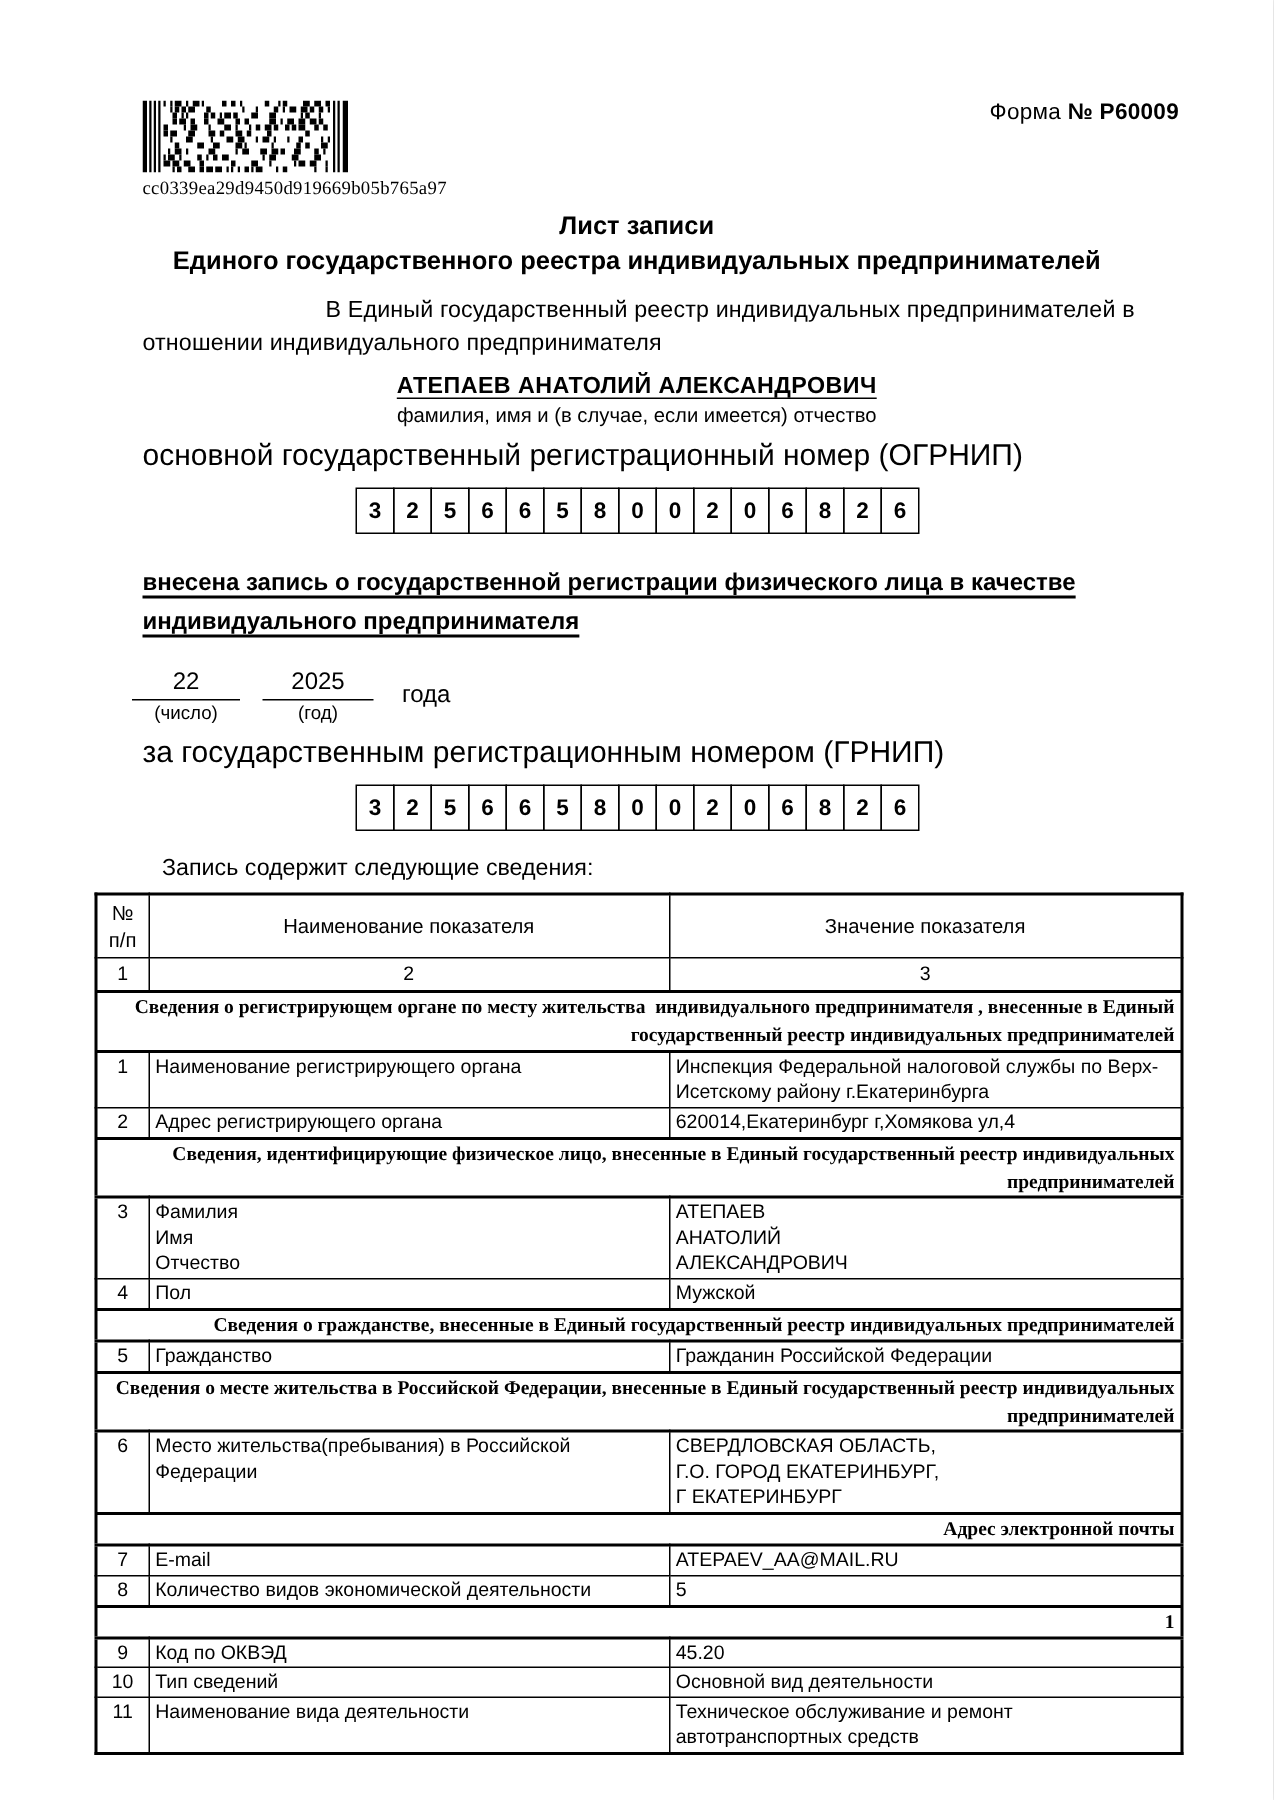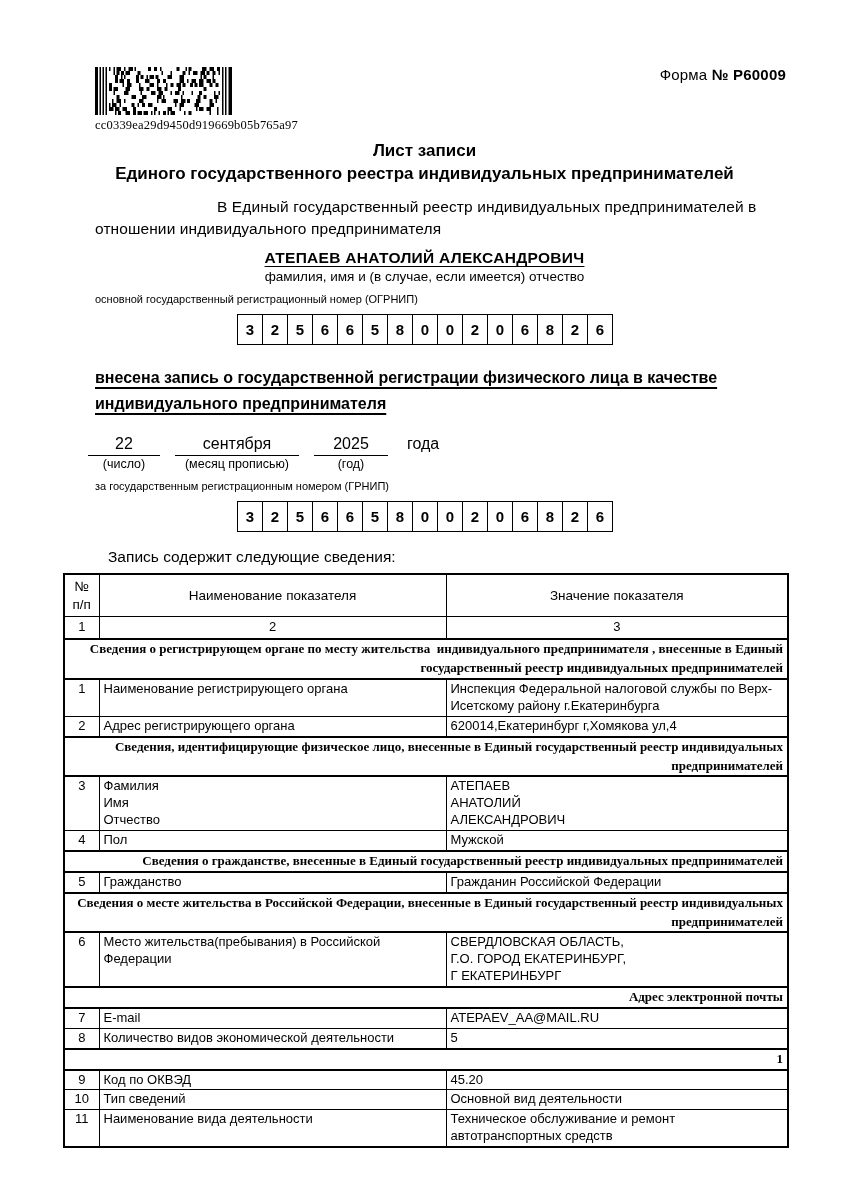--- a/index.html
+++ b/index.html
@@ -29,38 +29,38 @@
     margin:10px 58px 0 95px; font-size:15.5px; line-height:1.45;
     text-indent:122px; letter-spacing:.1px;
   }
   .entrepreneur-name {
     margin-top:8px; text-align:center; font-weight:bold; font-size:15.5px;
     text-decoration:underline; text-underline-offset:3px; letter-spacing:.3px;
   }
   .name-caption {
     text-align:center; font-size:13.5px; margin-top:2px;
   }
-  .reg-label { margin:9px 58px 0 95px; font-size:11px; }
+  .reg-label { margin:9px 58px 0 95px; font-size:20px; }
 
   
   .digit-row { display:flex; margin-left:237px; margin-top:9px; }
   .digit-cell {
     width:26px; height:31px; border:1px solid #000; margin-left:-1px;
     display:flex; align-items:center; justify-content:center;
     font-weight:bold; font-size:15px;
   }
   .digit-cell:first-child { margin-left:0; }
 
   .record-statement {
     margin:20px 80px 0 95px; font-size:16px; font-weight:bold; line-height:1.65;
     text-decoration:underline; text-decoration-thickness:1.5px; text-underline-offset:4px;
   }
 
   
-  .date-line { display:flex; margin:16px 0 0 88px; align-items:flex-start; }
+  .date-line { display:flex; margin:16px 0 0 88px; align-items:center; }
   .date-part { text-align:center; margin-right:15px; }
   .date-part .value {
     font-size:16px; border-bottom:1.5px solid #000; padding:0 8px 1px 8px; line-height:1.3;
   }
   .date-part .caption { font-size:12.5px; margin-top:1px; }
   .date-part.day .value { min-width:72px; }
   .date-part.month .value { min-width:124px; }
   .date-part.year .value { min-width:74px; }
   .date-year-word { font-size:16px; padding-top:1px; margin-left:4px; }
 
@@ -289,24 +289,20 @@
       <div class="digit-cell">6</div>
     </div>
 
   <div class="record-statement">внесена запись о государственной регистрации физического лица в качестве индивидуального предпринимателя</div>
 
   <div class="date-line">
     <div class="date-part day">
       <div class="value">22</div>
       <div class="caption">(число)</div>
     </div>
-    <div class="date-part month">
-      <div class="value">сентября</div>
-      <div class="caption">(месяц прописью)</div>
-    </div>
     <div class="date-part year">
       <div class="value">2025</div>
       <div class="caption">(год)</div>
     </div>
     <div class="date-year-word">года</div>
   </div>
 
   <div class="reg-label">за государственным регистрационным номером (ГРНИП)</div>
   <div class="digit-row">
       <div class="digit-cell">3</div>

